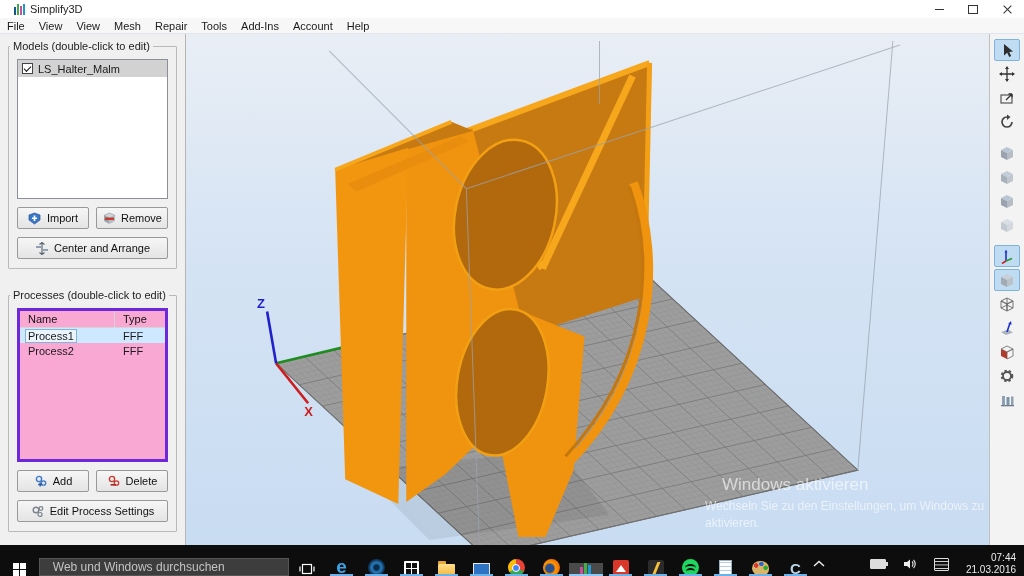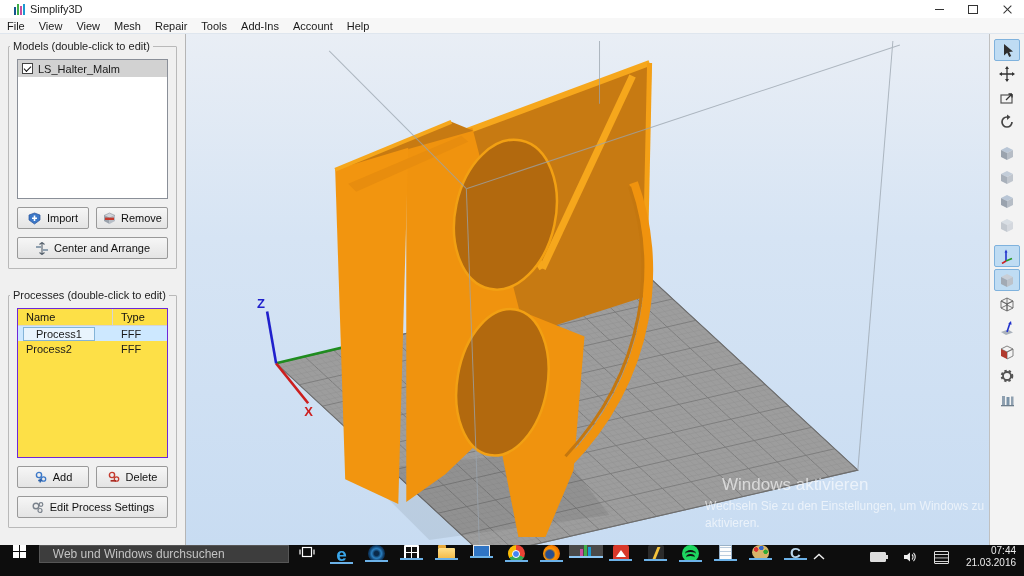--- a/index.html
+++ b/index.html
@@ -46,50 +46,50 @@
   .checkbox::after{content:'';display:block;width:6px;height:3px;border-left:1.4px solid #111;
                    border-bottom:1.4px solid #111;transform:rotate(-45deg);margin:1.5px 0 0 1px}
   .btn-row{display:flex;gap:7px;margin-top:8px}
   .btn{background:linear-gradient(#f6f6f6,#e4e4e4);border:1px solid #999;border-radius:2px;
        height:22px;display:flex;align-items:center;justify-content:center;gap:5px;font-size:11px;
        flex:1;box-sizing:border-box;cursor:default;color:#111}
   .btn.wide{width:100%}
   .mini-icon{width:14px;height:14px;flex:none;display:flex;align-items:center;justify-content:center}
 
   
-  .proc-box{background:#fde047;border:1px solid #6d28d9;height:148px;font-size:11px}
+  .proc-box{background:#f9a8d4;border:3px solid #6d28d9;height:148px;font-size:11px}
   .proc-header{display:grid;grid-template-columns:95px 1fr;height:16px;align-items:center;
                border-bottom:1px solid #d5d5d5}
   .proc-header div{padding-left:8px;border-right:1px solid #d5d5d5;height:100%;display:flex;align-items:center;color:#111}
   .proc-header div:last-child{border-right:none}
   .proc-row{display:grid;grid-template-columns:95px 1fr;height:15px;align-items:center}
   .proc-row div{padding-left:8px}
   .proc-row.selected{background:#cde8ff}
-  .name-edit{display:inline-block;border:1px solid #84b4d8;background:#e9f4fd;padding:0 12px;margin-left:-3px}
+  .name-edit{display:inline-block;border:1px solid #84b4d8;background:#e9f4fd;padding:0 2px;margin-left:-3px}
 
   
   .viewport{flex:1;position:relative;overflow:hidden;
             background:linear-gradient(180deg,#e9eef5 0%,#d6e4f4 40%,#c8dcf2 100%)}
   .viewport svg{display:block;width:100%;height:100%}
   .grid-minor{stroke:#929292;stroke-width:0.5}
   .grid-major{stroke:#7b7b7b;stroke-width:0.9}
   .watermark{position:absolute;left:519px;top:441px;color:rgba(255,255,255,0.62);pointer-events:none;z-index:5}
   .wm1{font-size:17px;margin-left:17px;margin-bottom:3px}
   .wm2,.wm3{font-size:12px;line-height:17px}
 
   
   .toolbar{width:35px;background:#f3f3f3;border-left:1px solid #c0c0c0;box-sizing:border-box;
            display:flex;flex-direction:column;align-items:center;padding-top:5px;gap:2px;flex:none}
   .tool-btn{width:26px;height:22px;display:flex;align-items:center;justify-content:center;border-radius:2px;
             border:1px solid transparent;box-sizing:border-box}
   .tool-btn.selected{background:#bfdcf3;border-color:#7fb2dd}
   .tool-gap{height:5px;flex:none}
 
   
-  .taskbar{position:absolute;left:0;right:0;bottom:0;height:31px;background:#0d0d0d;display:flex;align-items:flex-start}
+  .taskbar{position:absolute;left:0;right:0;bottom:0;height:31px;background:#0d0d0d;display:flex;align-items:flex-end}
   .start-btn{width:40px;display:flex;align-items:center;justify-content:center}
   .win-logo{display:grid;grid-template-columns:6px 6px;grid-template-rows:6px 6px;gap:1px}
   .win-logo i{background:#fff;display:block}
   .search-box{width:258px;background:#3d3d3d;border:1px solid #565656;box-sizing:border-box;display:flex;align-items:center}
   .search-box input{background:transparent;border:none;outline:none;color:#cfcfcf;font-size:12px;
                     padding-left:13px;width:100%;font-family:"Liberation Sans",sans-serif}
   .search-box input::placeholder{color:#c3c3c3;opacity:1}
   .tb-btn{width:36px;display:flex;align-items:center;justify-content:center;position:relative}
   .tb-app{width:36px;display:flex;align-items:center;justify-content:center;position:relative}
   .tb-app.running::after{content:'';position:absolute;bottom:0;left:6px;right:6px;height:2px;background:#6cb2e8}

